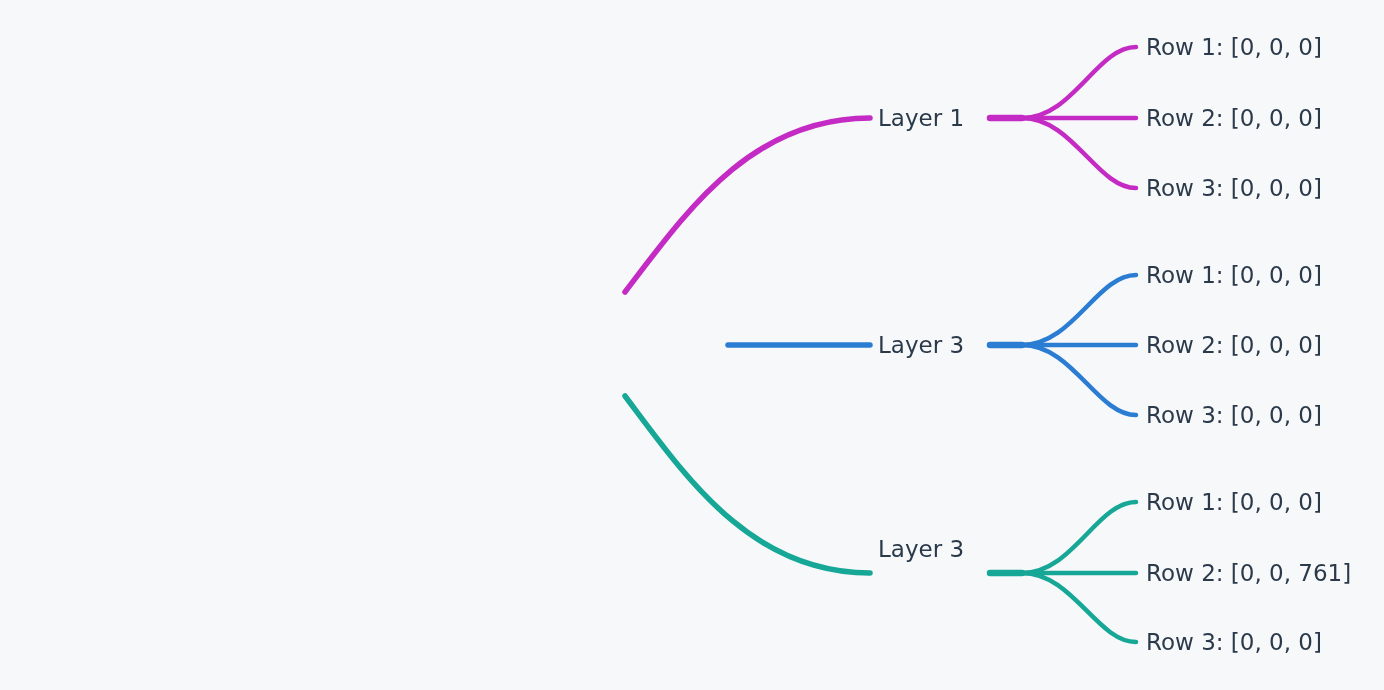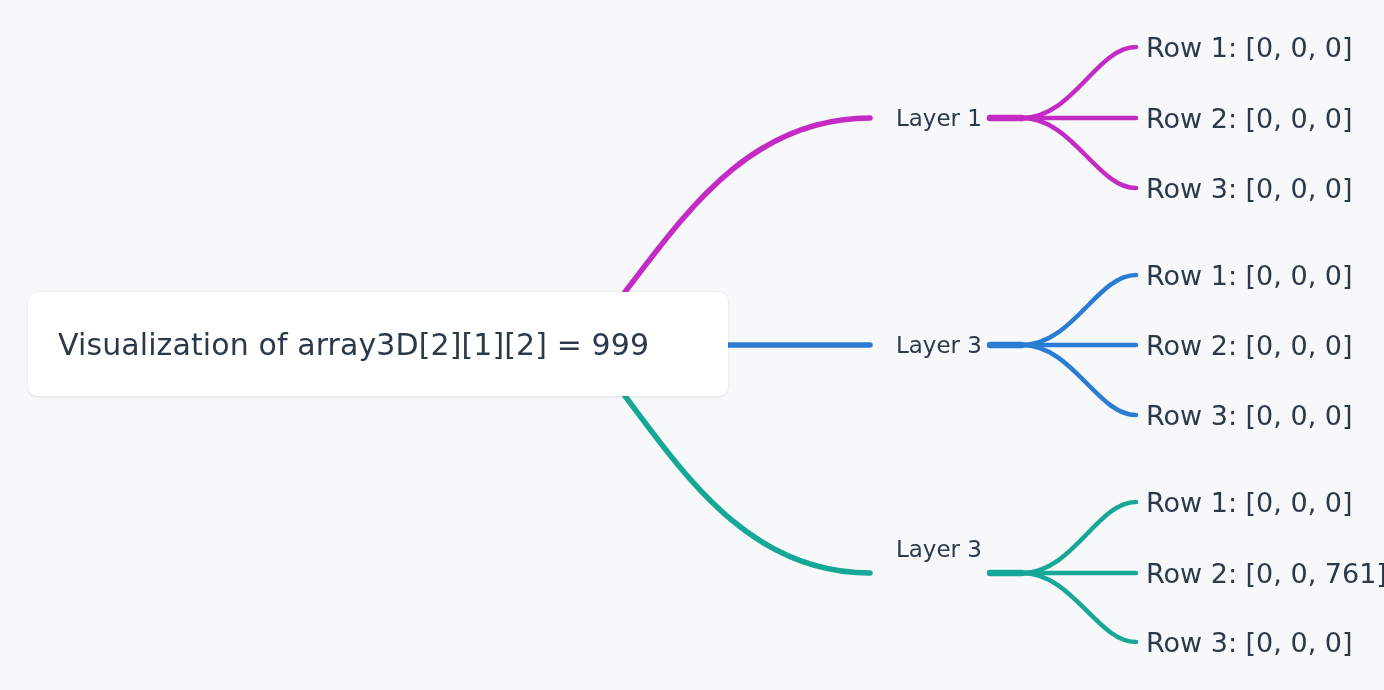--- a/index.html
+++ b/index.html
@@ -46,28 +46,28 @@
     color: #2b3a4a;
     letter-spacing: 0.1px;
     white-space: nowrap;
   }
   .layer-label {
     position: absolute;
     font-size: 23px;
     color: #2b3a4a;
     white-space: nowrap;
     transform: translateY(-50%);
-    text-align: right;
+    text-align: left;
     width: 104px;
     left: 878px;
   }
   .leaf-label {
     position: absolute;
     left: 1146px;
-    font-size: 27px;
+    font-size: 23px;
     color: #2b3a4a;
     white-space: nowrap;
     transform: translateY(-50%);
   }
 </style>
 </head>
 <body>
 
 <div id="mindmap">
 
@@ -84,23 +84,20 @@
         <path d="M 1022 345 L 1136 345" stroke="#2b7cd3" stroke-width="4.5" fill="none" stroke-linecap="round"></path>
         <path d="M 1022 345 C 1073 345, 1097 415, 1136 415" stroke="#2b7cd3" stroke-width="4.5" fill="none" stroke-linecap="round"></path>
         <path d="M 625 396 C 685 475.65, 750 573, 870 573" stroke="#16a797" stroke-width="5.5" fill="none" stroke-linecap="round"></path>
         <path d="M 990 573 L 1022 573" stroke="#16a797" stroke-width="6.5" fill="none" stroke-linecap="round"></path>
         <path d="M 1022 573 C 1073 573, 1097 502, 1136 502" stroke="#16a797" stroke-width="4.5" fill="none" stroke-linecap="round"></path>
         <path d="M 1022 573 L 1136 573" stroke="#16a797" stroke-width="4.5" fill="none" stroke-linecap="round"></path>
         <path d="M 1022 573 C 1073 573, 1097 642, 1136 642" stroke="#16a797" stroke-width="4.5" fill="none" stroke-linecap="round"></path>
       </g>
   </svg>
 
-  <div class="root-node">
-    <span class="root-label">Visualization of array3D[2][1][2] = 999</span>
-  </div>
 
   <div id="labels">
       <div class="leaf-label" style="top: 47px;">Row 1: [0, 0, 0]</div>
       <div class="leaf-label" style="top: 118px;">Row 2: [0, 0, 0]</div>
       <div class="leaf-label" style="top: 188px;">Row 3: [0, 0, 0]</div>
       <div class="layer-label" style="top: 118px;">Layer 1</div>
       <div class="leaf-label" style="top: 275px;">Row 1: [0, 0, 0]</div>
       <div class="leaf-label" style="top: 345px;">Row 2: [0, 0, 0]</div>
       <div class="leaf-label" style="top: 415px;">Row 3: [0, 0, 0]</div>
       <div class="layer-label" style="top: 345px;">Layer 3</div>

